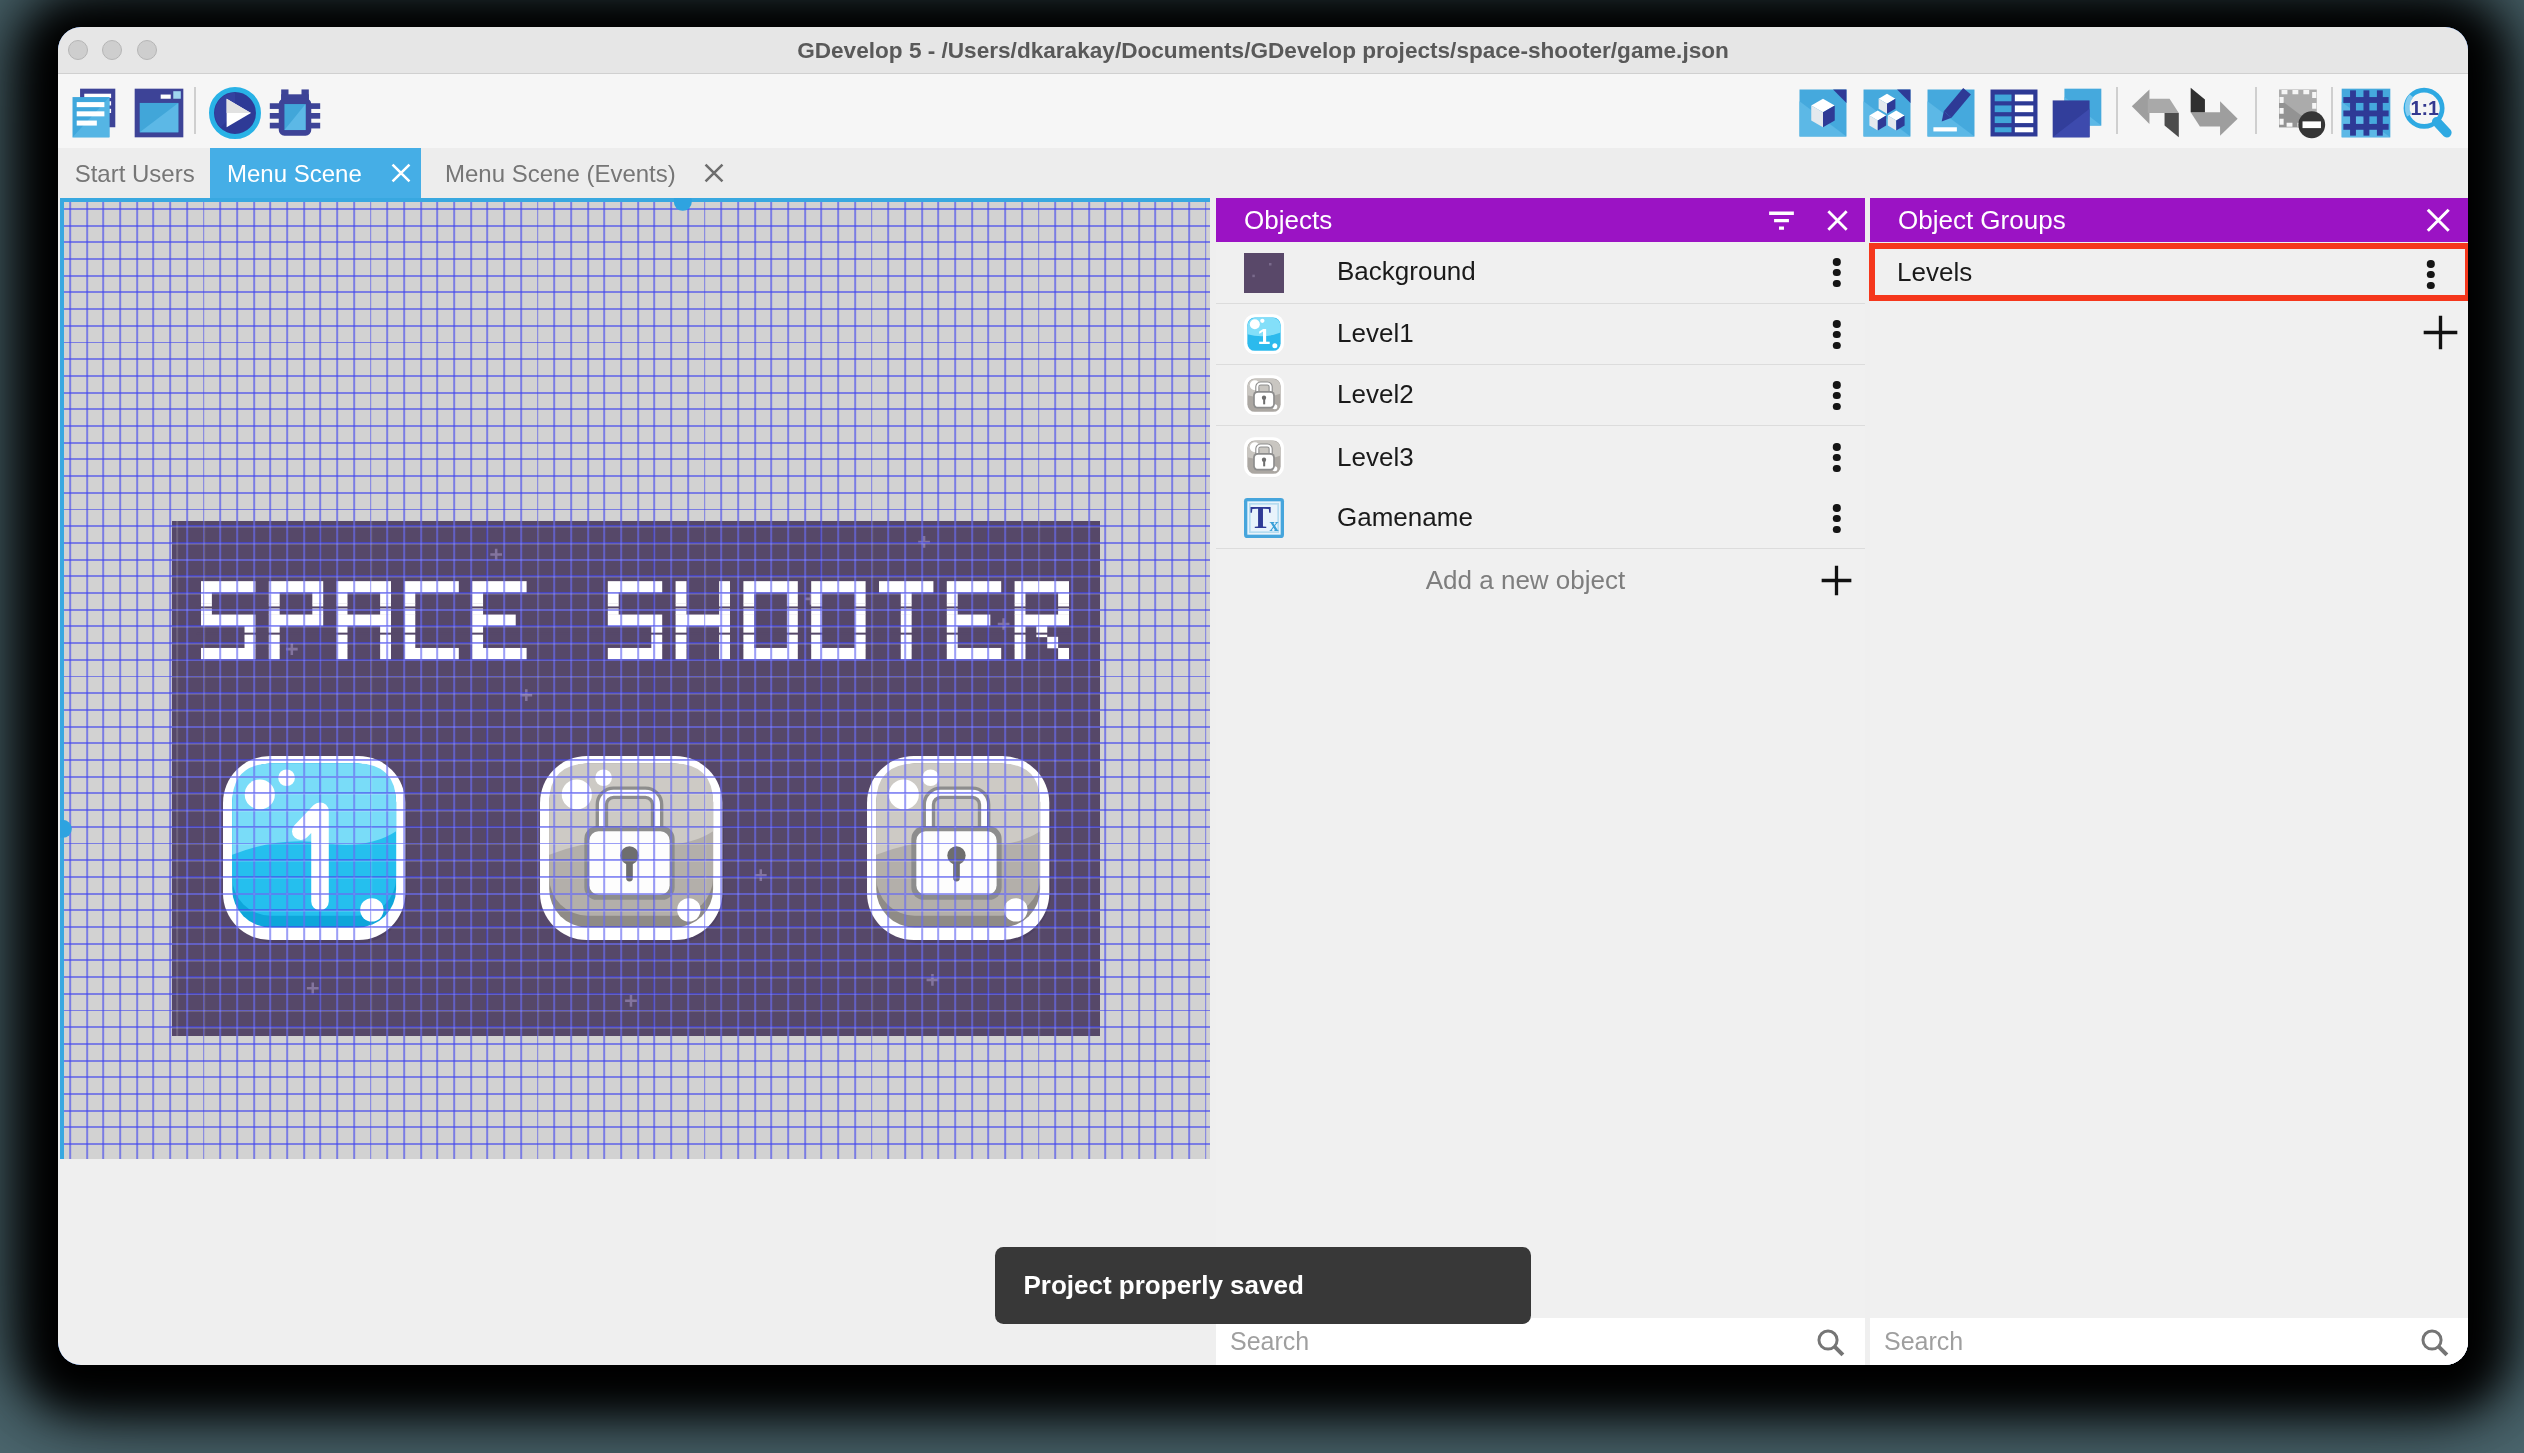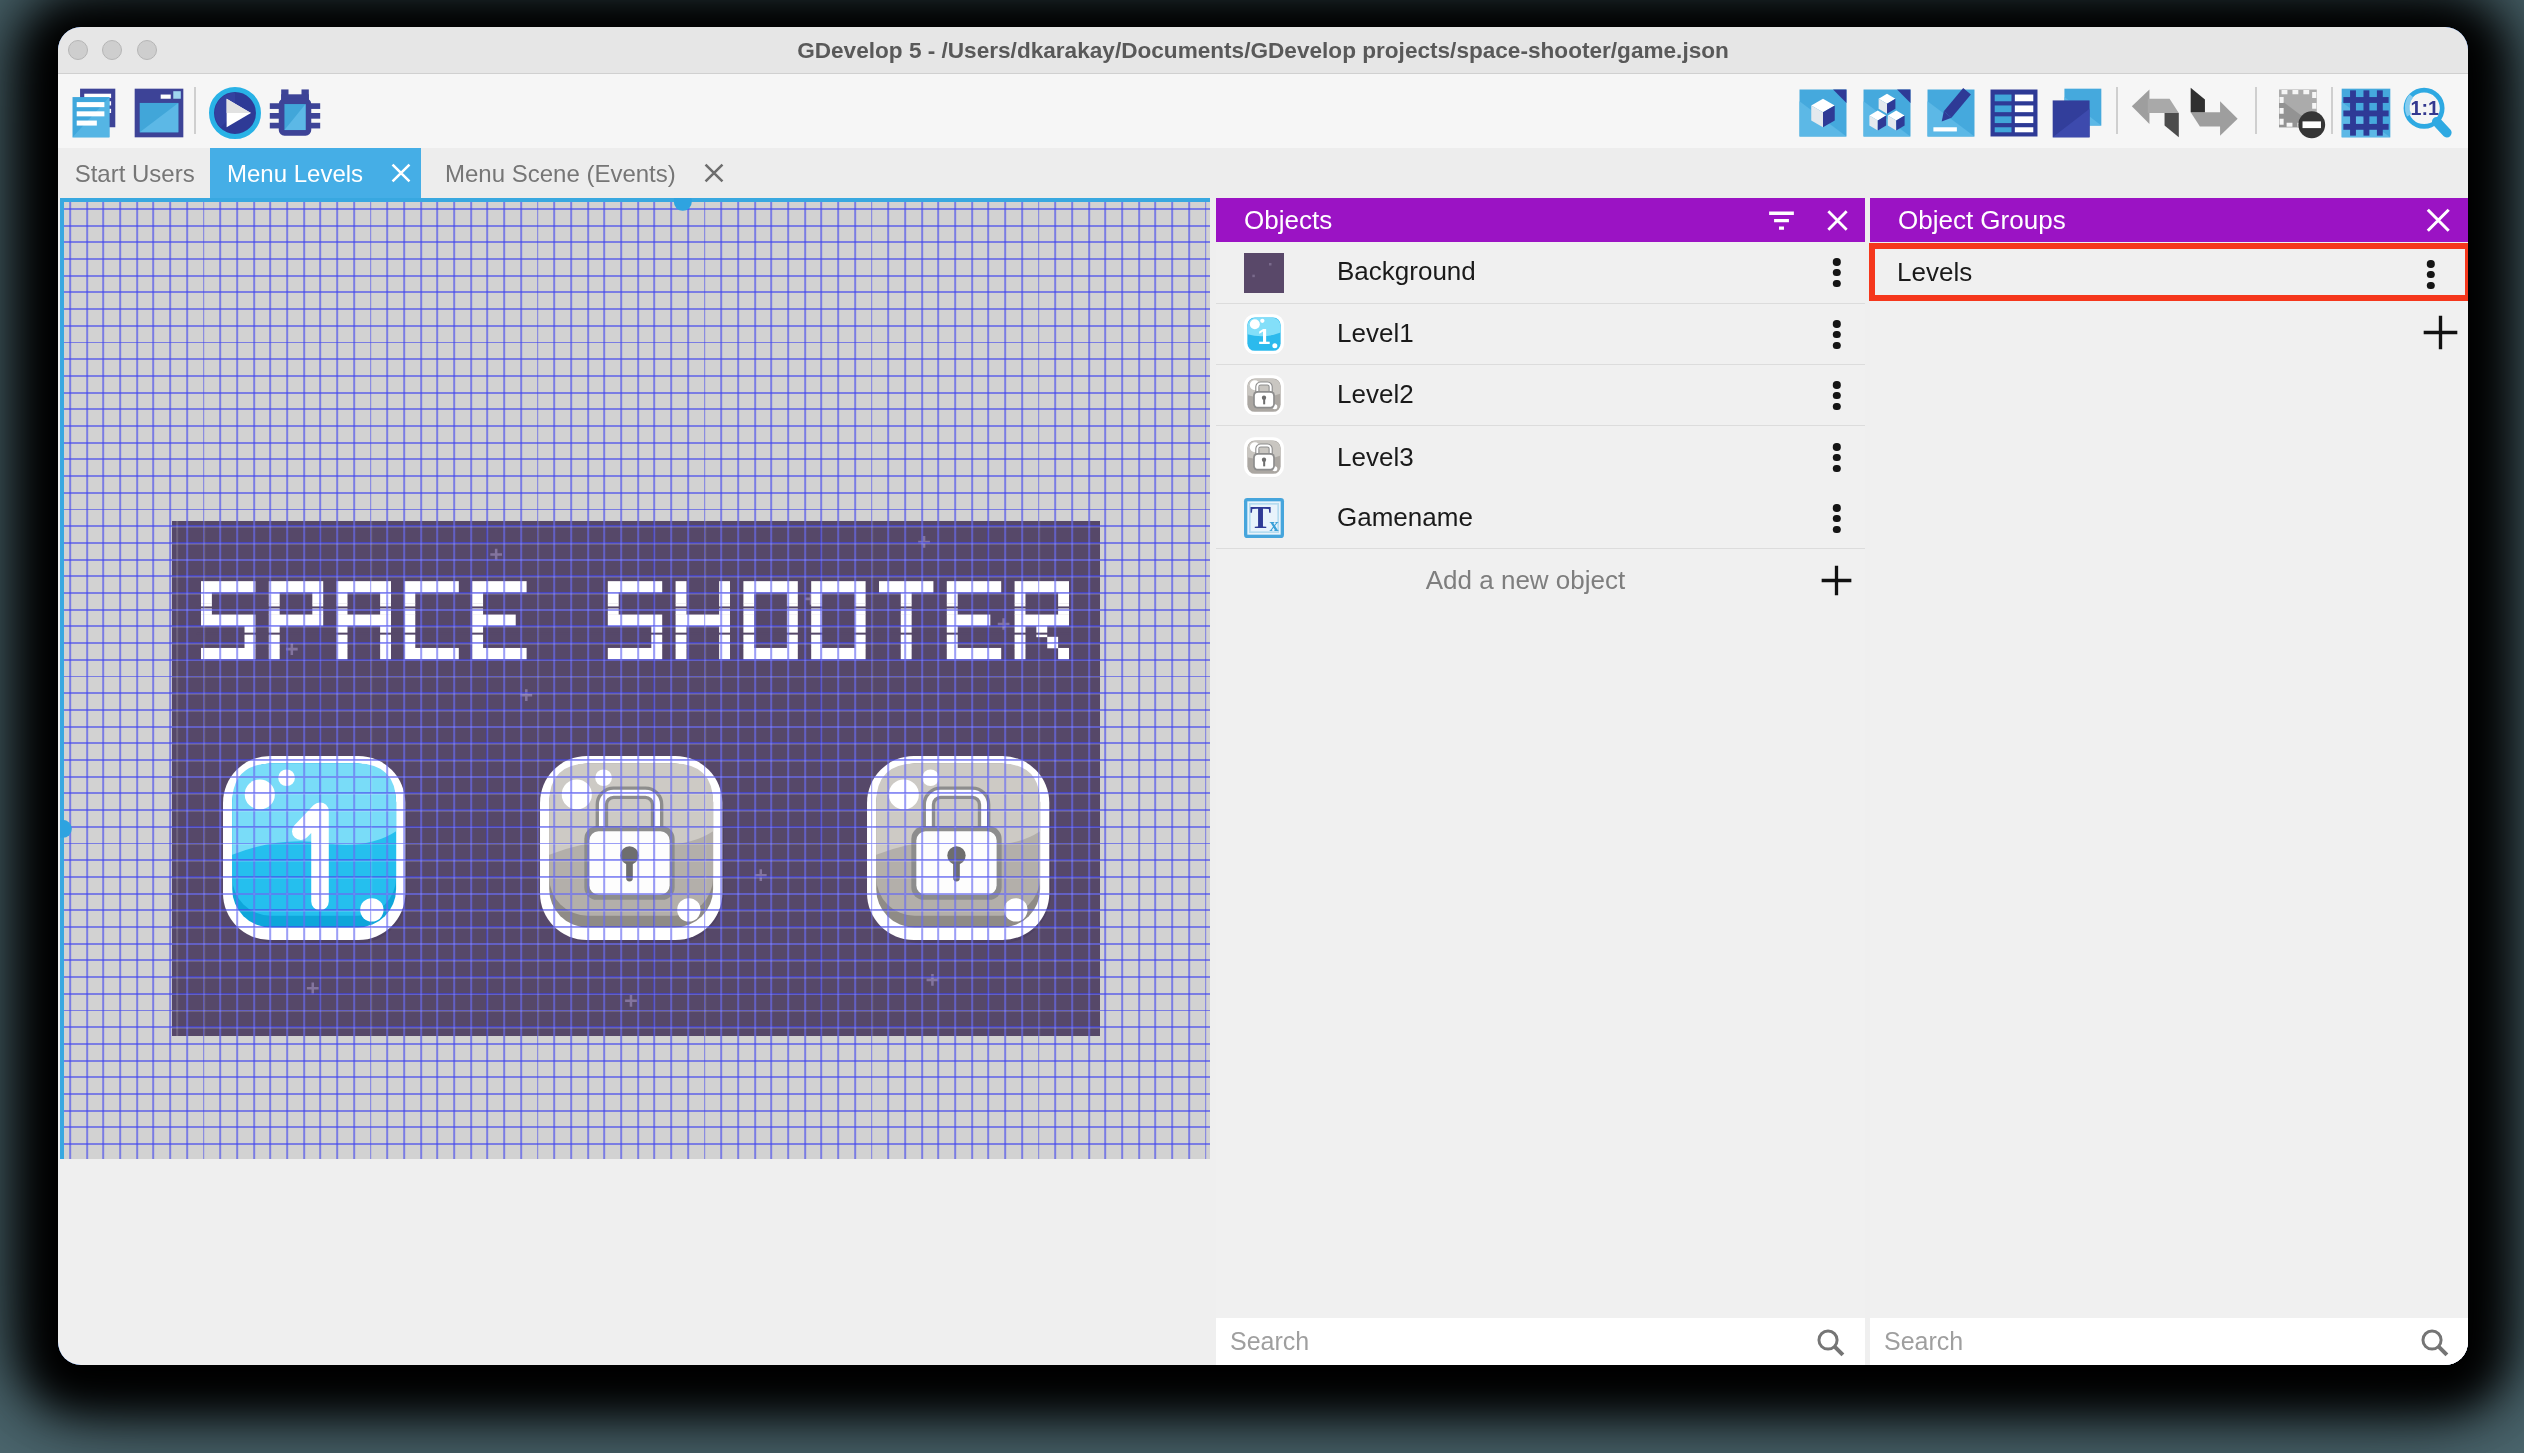--- a/index.html
+++ b/index.html
@@ -185,21 +185,21 @@
    <circle cx="28" cy="27" r="23" fill="none" stroke="#2ea9e2" stroke-width="6"></circle>
    <path d="M12,11 A23,23 0 0 0 9,36" fill="none" stroke="#85cdf0" stroke-width="6"></path>
    <line x1="44" y1="44" x2="57" y2="58" stroke="#2ea9e2" stroke-width="12" stroke-linecap="round"></line>
    <text x="29" y="36" font-size="25" font-weight="bold" fill="#33388f" text-anchor="middle" font-family="Liberation Sans">1:1</text>
  </svg>
 </div>
 
 <div class="tabs">
  <div class="tab" style="left:16.7px">Start Users</div>
  <div class="atab" style="left:152px;width:211px"></div>
- <div class="tab" style="left:169px;color:#fff">Menu Levels</div>
+ <div class="tab" style="left:169px;color:#fff">Menu Scene</div>
  <svg style="left:332px;top:14.2px;width:22px;height:22px" viewBox="0 0 26 26">
         <path d="M3,3 L23,23 M23,3 L3,23" stroke="#fff" stroke-width="3"></path>
       </svg>
  <div class="tab" style="left:387px">Menu Scene (Events)</div>
  <svg style="left:645px;top:14.2px;width:22px;height:22px" viewBox="0 0 26 26">
         <path d="M3,3 L23,23 M23,3 L3,23" stroke="#6e6e6e" stroke-width="3"></path>
       </svg>
 </div>
 
 <div class="main">
@@ -543,15 +543,16 @@
  </div>
 
  <div style="position:absolute;left:1811px;top:45px;width:602px;height:58px;border:6.7px solid #f5371c;background:#f0f0f0;">
    <div style="position:absolute;left:22px;top:8.4px;font-size:26px;color:#1a1a1a">Levels</div>
    <div class="kebab" style="left:556px;top:11px">
           <div class="kdot"></div>
           <div class="kdot"></div>
           <div class="kdot"></div>
         </div>
  </div>
+<div class="toast">Project properly saved</div>
 </div>
 </div>
 
 
 </body></html>

